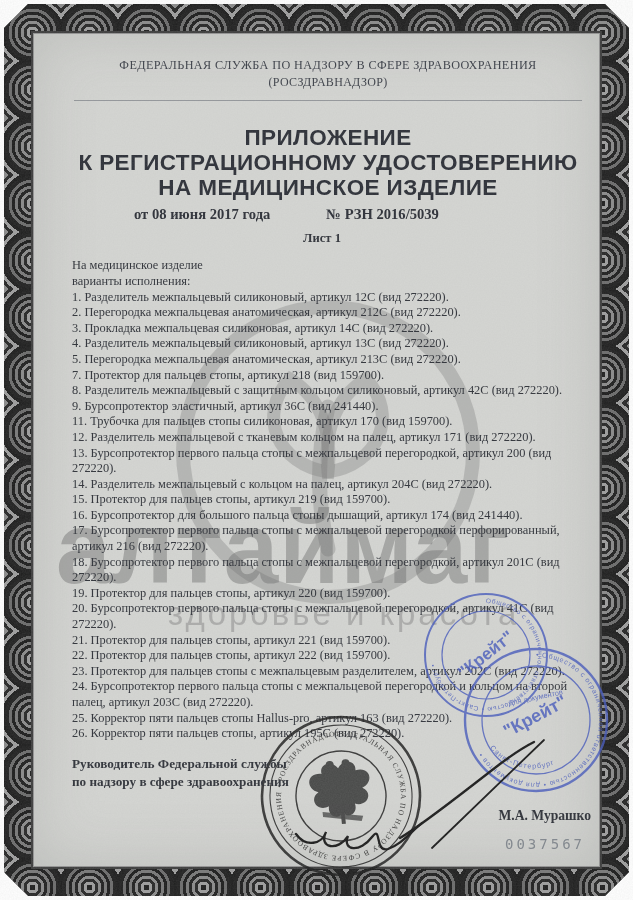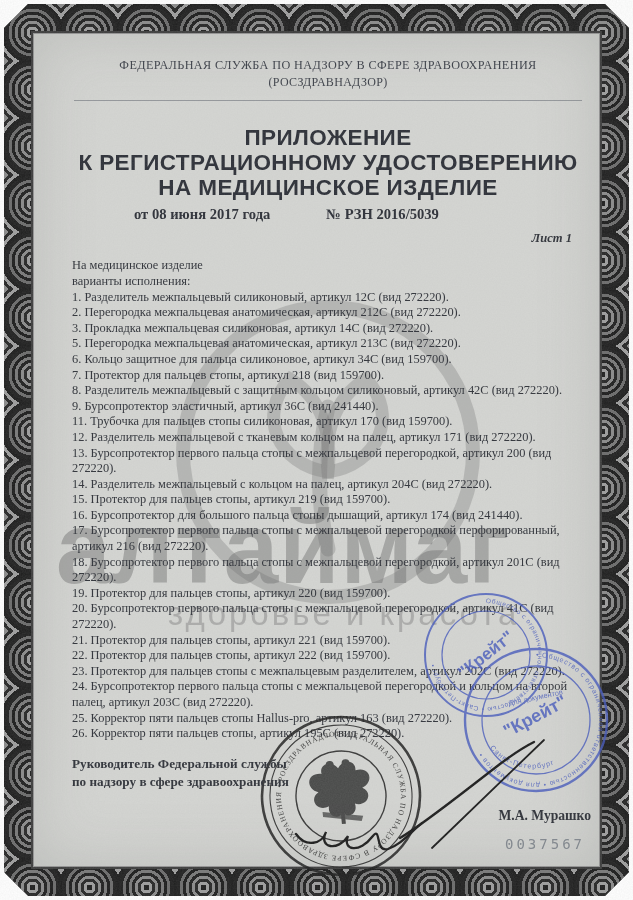--- a/index.html
+++ b/index.html
@@ -18,21 +18,21 @@
   
   .content{position:absolute;inset:33px;padding:25px 16px 3px 39px;line-height:15.6px;font-size:12.4px;}
   .org{ text-align:center;font-size:12.2px;letter-spacing:.4px;color:#3a3e47;}
   .org2{text-align:center;font-size:12px;letter-spacing:.3px;color:#3a3e47;margin-top:1px;}
   .rule{border:none;border-top:1px solid rgba(95,100,110,.55);margin:10px 2px 6px 2px;}
   .title{font-family:"Liberation Sans", sans-serif;font-weight:bold;text-align:center;
          font-size:22.5px;line-height:25px;letter-spacing:.4px;color:#2b2e36;}
   .title.first{margin-top:24px;}
   .date-row{display:flex;margin-top:7px;padding-left:62px;gap:56px;
             font-weight:bold;font-size:14.6px;color:#2b2e36;}
-  .sheet{text-align:right;font-weight:bold;font-size:12.6px;margin-top:8px;padding-right:12px;font-style:italic;}
+  .sheet{text-align:center;font-weight:bold;font-size:12.6px;margin-top:8px;padding-right:12px;}
   .intro{margin-top:12px;}
   .product{font-weight:bold;}
   .li{margin:0;}
   
   .signer{position:absolute;left:72px;top:755px;font-weight:bold;font-size:13.2px;line-height:17.5px;z-index:6;}
   .signer-name{position:absolute;right:42px;top:808px;font-weight:bold;font-size:13.6px;z-index:6;}
   .serial{position:absolute;right:48px;top:836px;font-family:"DejaVu Sans Mono", monospace;
           font-size:14px;color:#80868d;letter-spacing:3px;z-index:6;}
   
   .wm-logo{position:absolute;left:168px;top:287px;z-index:1;pointer-events:none;}
@@ -78,22 +78,22 @@
       <span>от  08 июня 2017 года</span>
       <span>№  РЗН 2016/5039</span>
     </div>
     <div class="sheet">Лист  1</div>
     <div class="intro">На медицинское изделие</div>
     <div>варианты исполнения:</div>
     <div>
         <div class="li">1. Разделитель межпальцевый силиконовый, артикул 12С (вид 272220).</div>
         <div class="li">2. Перегородка межпальцевая анатомическая, артикул 212С (вид 272220).</div>
         <div class="li">3. Прокладка межпальцевая силиконовая, артикул 14С (вид 272220).</div>
+        <div class="li">4. Разделитель межпальцевый силиконовый, артикул 13С (вид 272220).</div>
         <div class="li">5. Перегородка межпальцевая анатомическая, артикул 213С (вид 272220).</div>
-        <div class="li">6. Кольцо защитное для пальца силиконовое, артикул 34С (вид 159700).</div>
         <div class="li">7. Протектор для пальцев стопы, артикул 218 (вид 159700).</div>
         <div class="li">8. Разделитель межпальцевый с защитным кольцом силиконовый, артикул 42С (вид 272220).</div>
         <div class="li">9. Бурсопротектор эластичный, артикул 36С (вид 241440).</div>
         <div class="li">11. Трубочка для пальцев стопы силиконовая, артикул 170 (вид 159700).</div>
         <div class="li">12. Разделитель межпальцевой с тканевым кольцом на палец, артикул 171 (вид 272220).</div>
         <div class="li">13. Бурсопротектор первого пальца стопы с межпальцевой перегородкой, артикул 200 (вид 272220).</div>
         <div class="li">14. Разделитель межпальцевый с кольцом на палец, артикул 204С (вид 272220).</div>
         <div class="li">15. Протектор для пальцев стопы, артикул 219 (вид 159700).</div>
         <div class="li">16. Бурсопротектор для большого пальца стопы дышащий, артикул 174 (вид 241440).</div>
         <div class="li">17. Бурсопротектор первого пальца стопы с межпальцевой перегородкой перфорированный, артикул 216 (вид 272220).</div>

